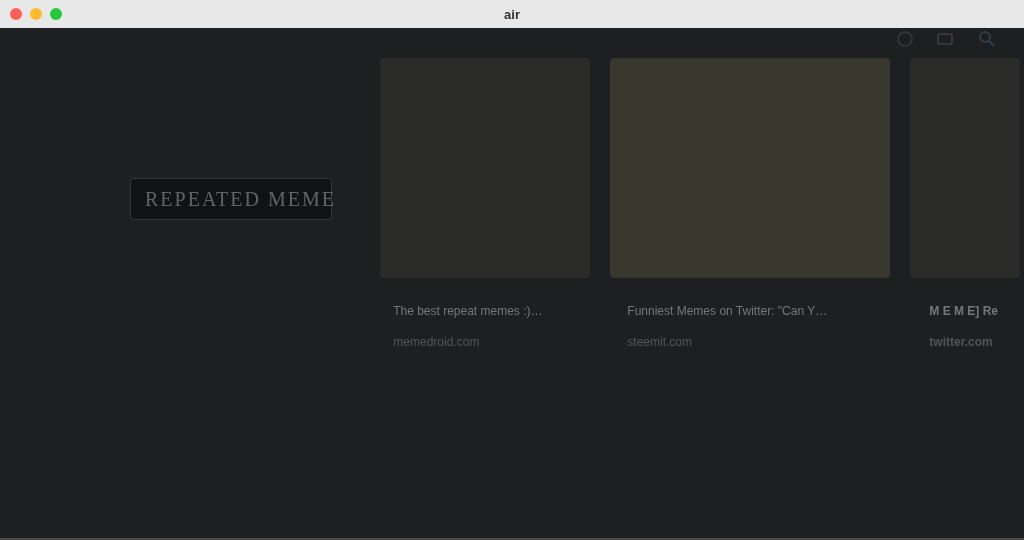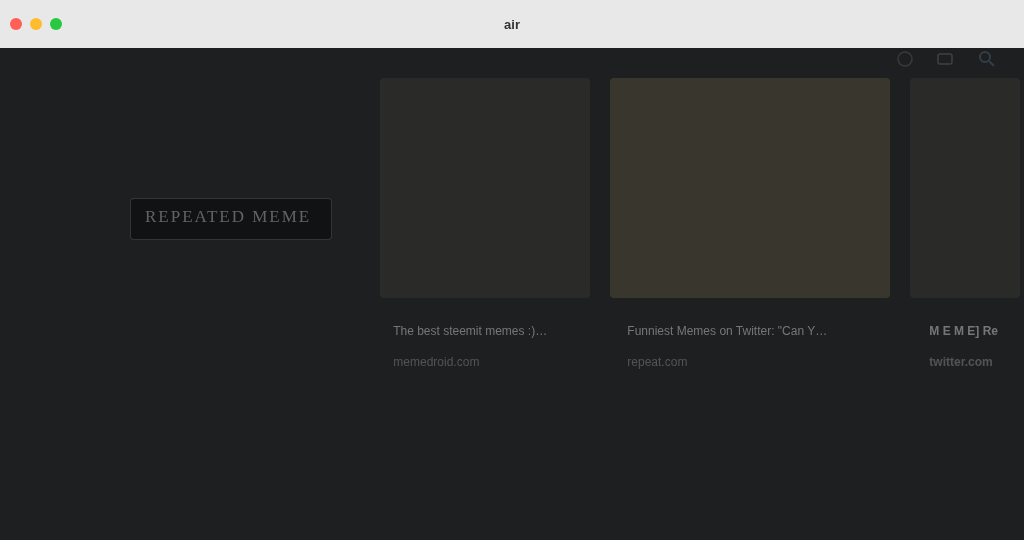--- a/index.html
+++ b/index.html
@@ -7,21 +7,21 @@
     padding: 0;
     width: 1024px;
     height: 540px;
     overflow: hidden;
     font-family: Menlo, Monaco, "Courier New", monospace;
     font-size: 20px;
     background: #4a4a4a;
     color: #e0e0e0;
   }
   .titlebar {
-    height: 48px;
+    height: 28px;
     background: #e8e8e8;
     display: flex;
     align-items: center;
     position: relative;
     padding-left: 10px;
   }
   .traffic {
     display: flex;
     gap: 8px;
     align-items: center;
@@ -79,33 +79,33 @@
     <div class="dot yellow"></div>
     <div class="dot green"></div>
   </div>
   <div class="title">air</div>
 </div>
 
 <div class="terminal">
 
   
   <div class="bg-hint" style="left:130px; top:150px; width:200px; height:40px; background:rgba(0,0,0,0.4); border:1px solid rgba(255,255,255,0.15);"></div>
-  <div class="bg-caption" style="left:145px; top:158px; color:rgba(220,220,220,0.4); font-family:serif; font-size:17px; letter-spacing:2px;">REPEATED MEME</div>
+  <div class="bg-caption" style="left:145px; top:158px; color:rgba(220,220,220,0.4); font-family:serif; font-size:20px; letter-spacing:2px;">REPEATED MEME</div>
 
   <div class="bg-hint" style="left:380px; top:30px; width:210px; height:220px;"></div>
   <div class="bg-hint" style="left:610px; top:30px; width:280px; height:220px; background:rgba(170,150,100,0.2);"></div>
   <div class="bg-hint" style="left:910px; top:30px; width:110px; height:220px;"></div>
 
   <div class="bg-caption" style="left:380px; top:260px;">
-    <span>The best steemit memes :)…</span><br>
+    <span>The best repeat memes :)…</span><br>
     <span style="opacity:0.6">memedroid.com</span>
   </div>
   <div class="bg-caption" style="left:614px; top:260px;">
     <span>Funniest Memes on Twitter: "Can Y…</span><br>
-    <span style="opacity:0.6">repeat.com</span>
+    <span style="opacity:0.6">steemit.com</span>
   </div>
   <div class="bg-caption" style="left:916px; top:260px;font-weight:bold;">
     <span>M E M E] Re</span><br>
     <span style="opacity:0.6">twitter.com</span>
   </div>
 
   
   <svg class="bg-icon" style="right:110px; top:2px;" width="18" height="18">
       <circle cx="9" cy="9" r="7" fill="none" stroke="#888" stroke-width="1.5"></circle>
     </svg>

